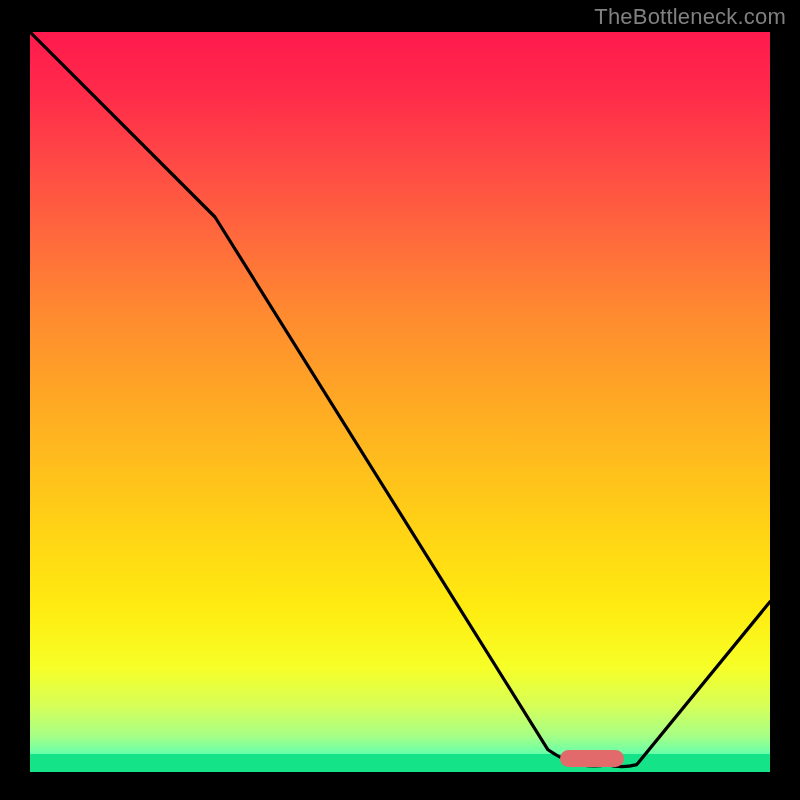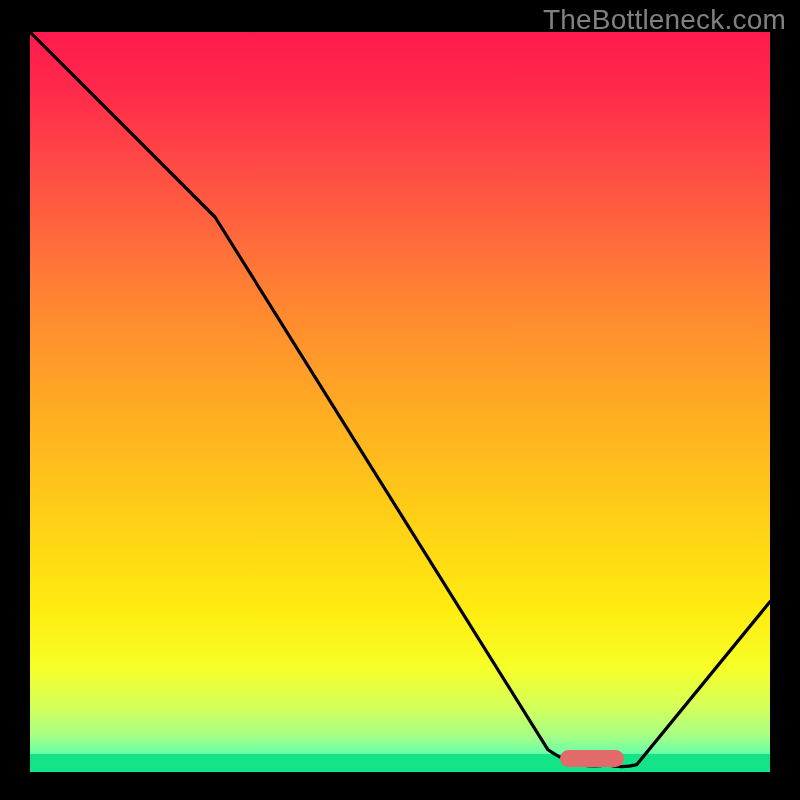--- a/index.html
+++ b/index.html
@@ -13,21 +13,21 @@
   }
   .frame {
     position: relative;
     width: 800px;
     height: 800px;
   }
   .watermark {
     position: absolute;
     top: 4px;
     right: 14px;
-    font-size: 28px;
+    font-size: 22px;
     font-weight: 500;
     color: #808080;
     letter-spacing: 0.2px;
   }
   .plot-area {
     position: absolute;
     left: 30px;
     top: 32px;
     width: 740px;
     height: 740px;

